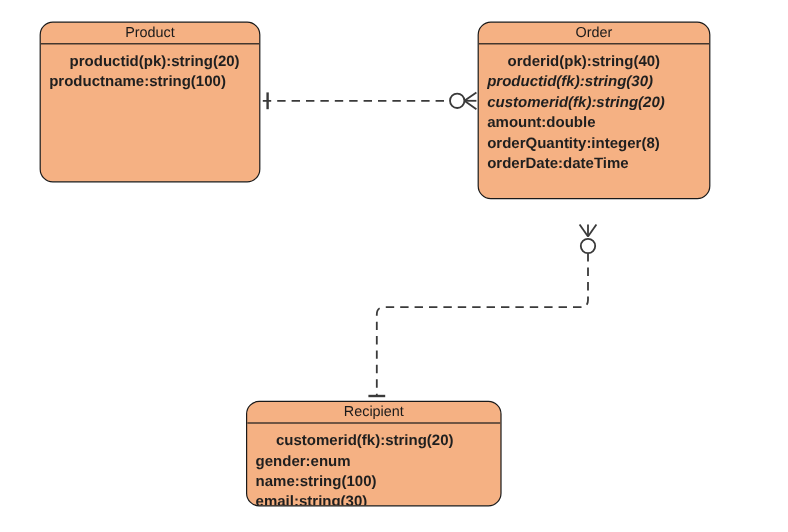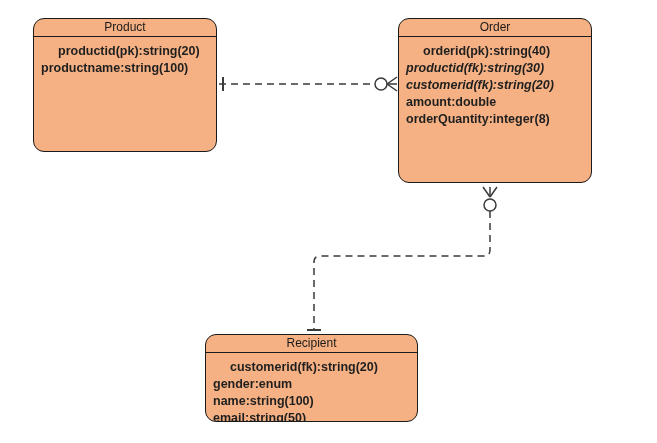--- a/index.html
+++ b/index.html
@@ -54,21 +54,21 @@
     font-weight: bold;
   }
   .attr.pk {
     font-weight: bold;
     margin-left: 17px;
   }
   .attr.fk {
     font-style: italic;
   }
   #ent-product { left: 33px; top: 18px; width: 184px; height: 134px; }
-  #ent-order   { left: 398px; top: 18px; width: 194px; height: 165px; }
+  #ent-order   { left: 398px; top: 18px; width: 194px; height: 148px; }
   #ent-recipient { left: 205px; top: 334px; width: 213px; height: 88px; }
 </style>
 </head>
 <body>
 
 <div id="canvas">
 
   <svg class="edges" viewBox="0 0 657 443">
     <g stroke="#3a3a3a" fill="none" stroke-width="1.5">
 
@@ -113,26 +113,27 @@
   </div>
 
   <div class="entity" id="ent-order">
     <div class="entity-title">Order</div>
     <div class="entity-attrs">
       <div class="attr pk">orderid(pk):string(40)</div>
       <div class="attr fk">productid(fk):string(30)</div>
       <div class="attr fk">customerid(fk):string(20)</div>
       <div class="attr">amount:double</div>
       <div class="attr">orderQuantity:integer(8)</div>
+      <div class="attr">orderDate:dateTime</div>
     </div>
   </div>
 
   <div class="entity" id="ent-recipient">
     <div class="entity-title">Recipient</div>
     <div class="entity-attrs">
       <div class="attr pk">customerid(fk):string(20)</div>
       <div class="attr">gender:enum</div>
       <div class="attr">name:string(100)</div>
-      <div class="attr">email:string(50)</div>
+      <div class="attr">email:string(30)</div>
     </div>
   </div>
 
 </div>
 
 </body></html>

